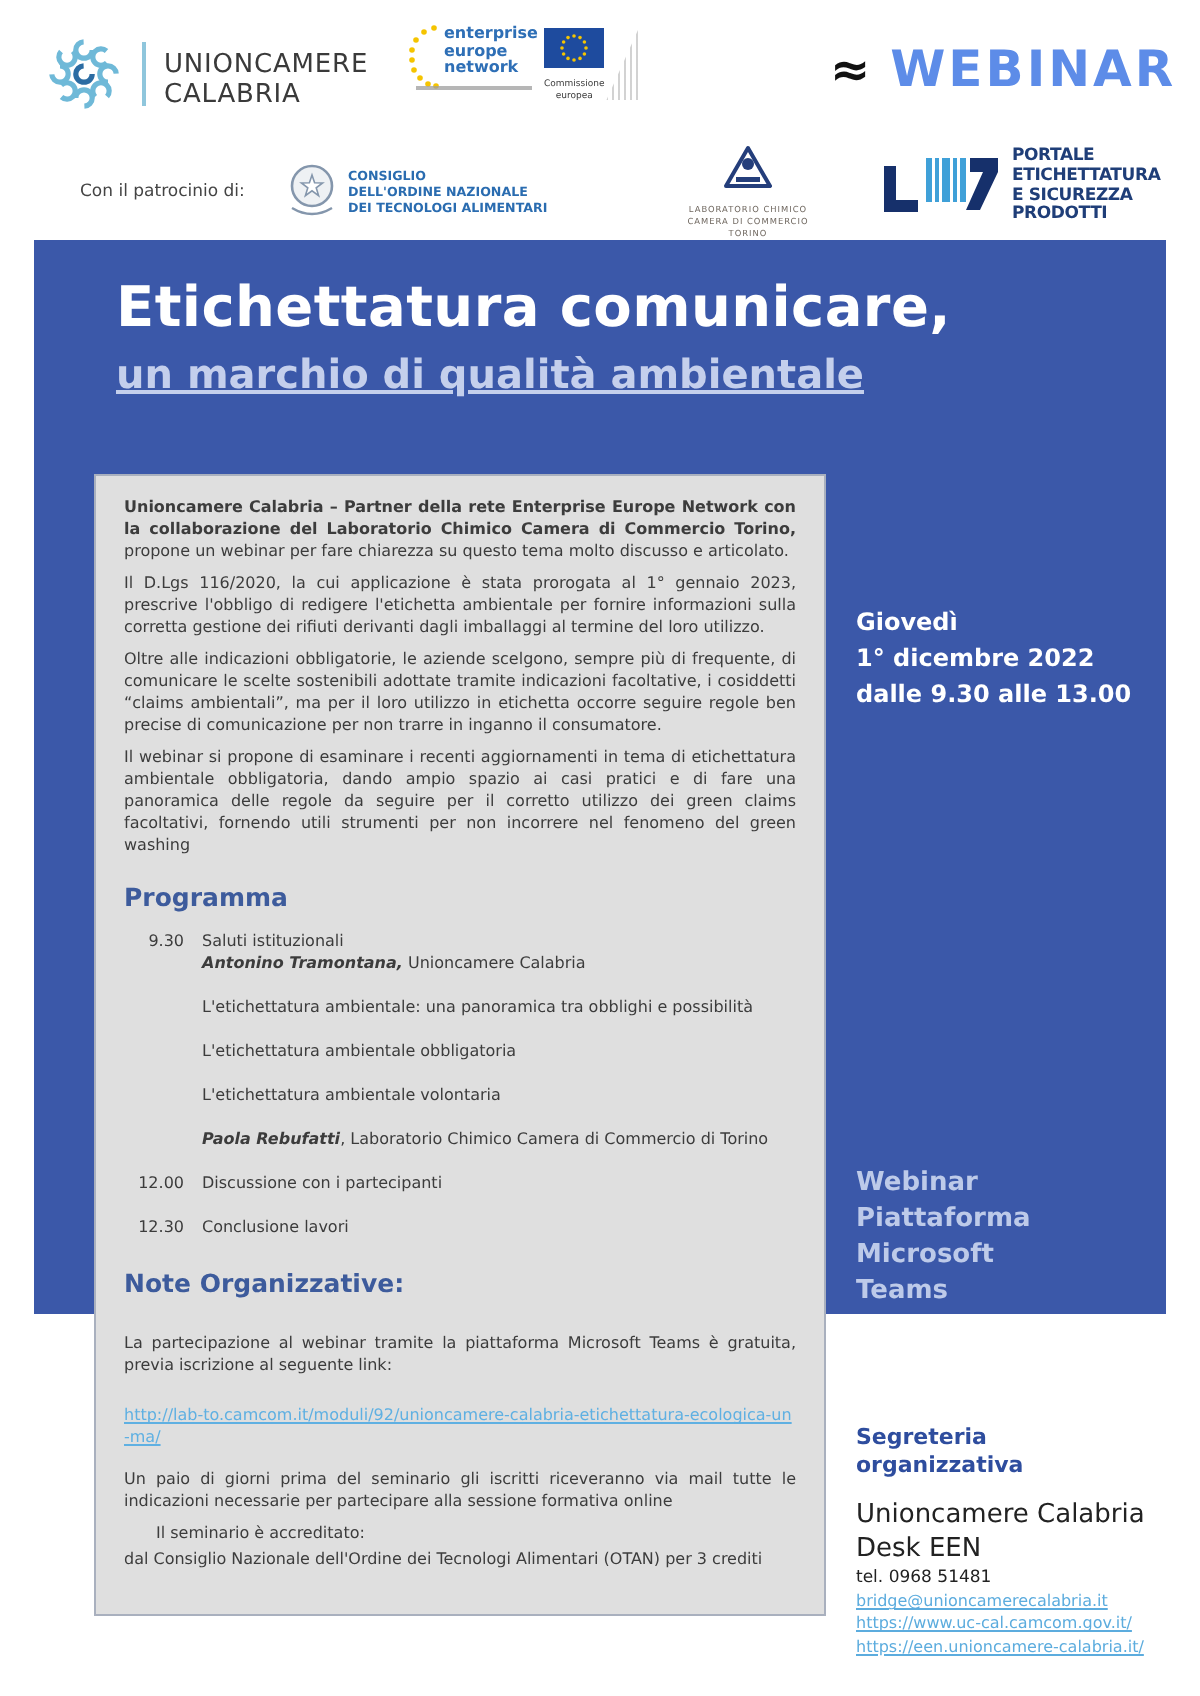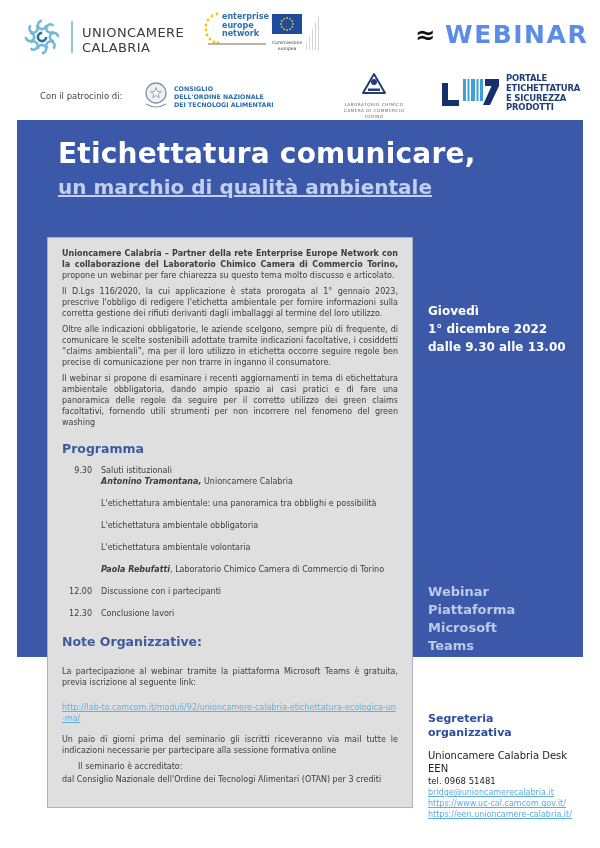--- a/index.html
+++ b/index.html
@@ -63,21 +63,21 @@
 
   
   .date-block { position:absolute; left:428px; top:262px; width:150px;
                 color:#ffffff; font-weight:bold; font-size:12px; line-height:1.5;margin-top:40px; }
   .platform-block { position:absolute; left:428px; top:583px; width:150px;
                     color:#BDCAE9; font-weight:bold; font-size:13px; line-height:1.38; }
 
   
   .secretariat { position:absolute; left:428px; top:712px; width:160px; }
   .secr-heading { color:#2E4D9E; font-weight:bold; font-size:11px; line-height:1.3; }
-  .secr-org { margin-top:8px; font-size:10px; color:#222; line-height:1.35; }
+  .secr-org { margin-top:8px; font-size:13px; color:#222; line-height:1.35; }
   .secr-tel { font-size:8.5px; color:#222; line-height:1.35; }
   .secr-link { display:block; font-size:8px; color:#5CACDE; text-decoration:underline; line-height:1.4; }
 </style>
 </head>
 <body>
 
 <div class="page">
 
   <div>
 

